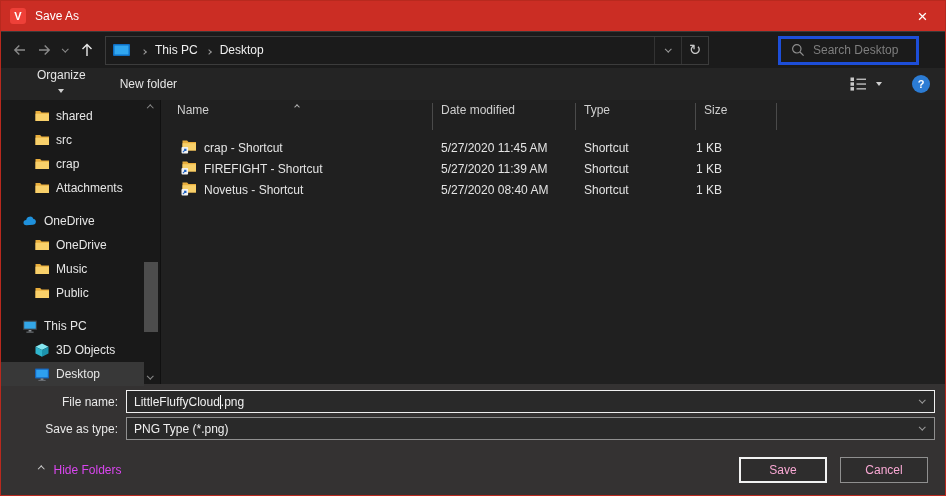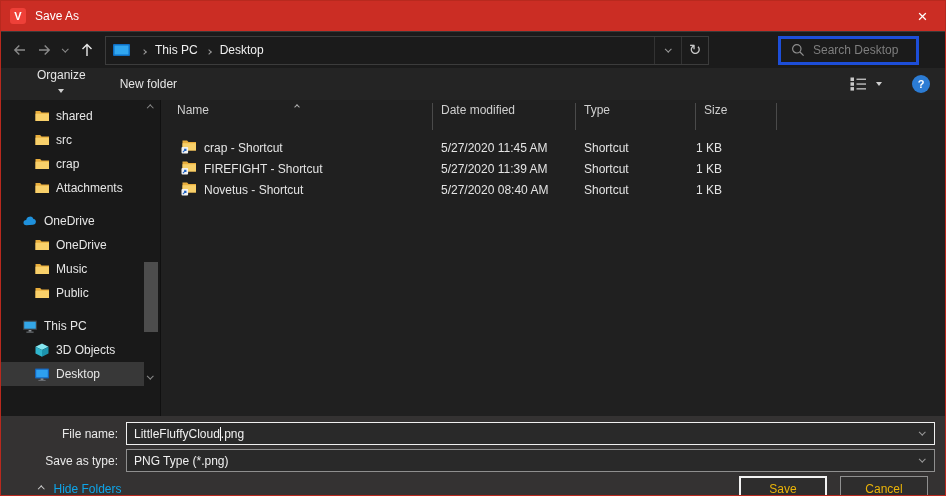--- a/index.html
+++ b/index.html
@@ -71,35 +71,35 @@
   .list-header{display:grid;grid-template-columns:272px 143px 120px 81px;height:27px;color:#cfcfcf;}
   .hcell{height:27px;display:flex;align-items:flex-start;border-right:1px solid #4a4a4a;padding-left:8px;position:relative;}
   .hcell:first-child{padding-left:16px;}
   .sort-indicator{position:absolute;top:2px;left:134px;color:#b0b0b0;}
   .rows{margin-top:7px;}
   .frow{display:grid;grid-template-columns:272px 143px 120px 81px;height:21px;align-items:center;color:#e4e4e4;}
   .fname{display:flex;align-items:center;gap:7px;padding-left:20px;overflow:hidden;white-space:nowrap;}
   .fdate,.ftype{padding-left:8px;}
   .fsize{padding-right:9px;}
   
-  .bottom{flex:0 0 auto;height:79px;background:#343232;display:flex;flex-direction:column;}
+  .bottom{flex:0 0 auto;height:111px;background:#343232;display:flex;flex-direction:column;}
   .panel{padding:6px 10px 0 0;}
   .field-row{display:flex;align-items:center;margin-bottom:4px;}
   .field-row label{width:125px;text-align:right;padding-right:8px;flex:0 0 auto;color:#e9e9e9;}
   .input{flex:1;height:23px;background:#292929;display:flex;align-items:center;padding:0 26px 0 7px;position:relative;color:#f0f0f0;}
   .input.filename{border:1px solid #f0f0f0;}
   .input.select{border:1px solid #8f8f8f;}
   .input .chev{position:absolute;right:10px;top:8px;color:#9a9a9a;}
   .caret{display:inline-block;width:1px;height:14px;background:#fff;vertical-align:-2px;}
   
   .footer{flex:1;display:flex;align-items:center;position:relative;padding-left:38px;}
-  .hide-folders{display:flex;align-items:center;gap:10px;color:#0ea5e9;}
+  .hide-folders{display:flex;align-items:center;gap:10px;color:#d946ef;}
   .hide-folders .chev{color:#cfcfcf;}
   .btns{margin-left:auto;display:flex;gap:13px;margin-right:17px;}
-  .btn{width:88px;height:26px;background:#2e2d2d;color:#eab308;font:inherit;border:1px solid #8f8f8f;padding:0;}
+  .btn{width:88px;height:26px;background:#2e2d2d;color:#f9a8d4;font:inherit;border:1px solid #8f8f8f;padding:0;}
   .btn.primary{border:2px solid #f2f2f2;}
   .grip{position:absolute;right:4px;bottom:4px;width:2px;height:2px;background:transparent;
     box-shadow:8px 8px #7a7a7a,4px 8px #7a7a7a,0 8px #7a7a7a,8px 4px #7a7a7a,8px 0 #7a7a7a;}
 </style>
 </head>
 <body>
 
 <div class="window">
 
   <div class="titlebar">

